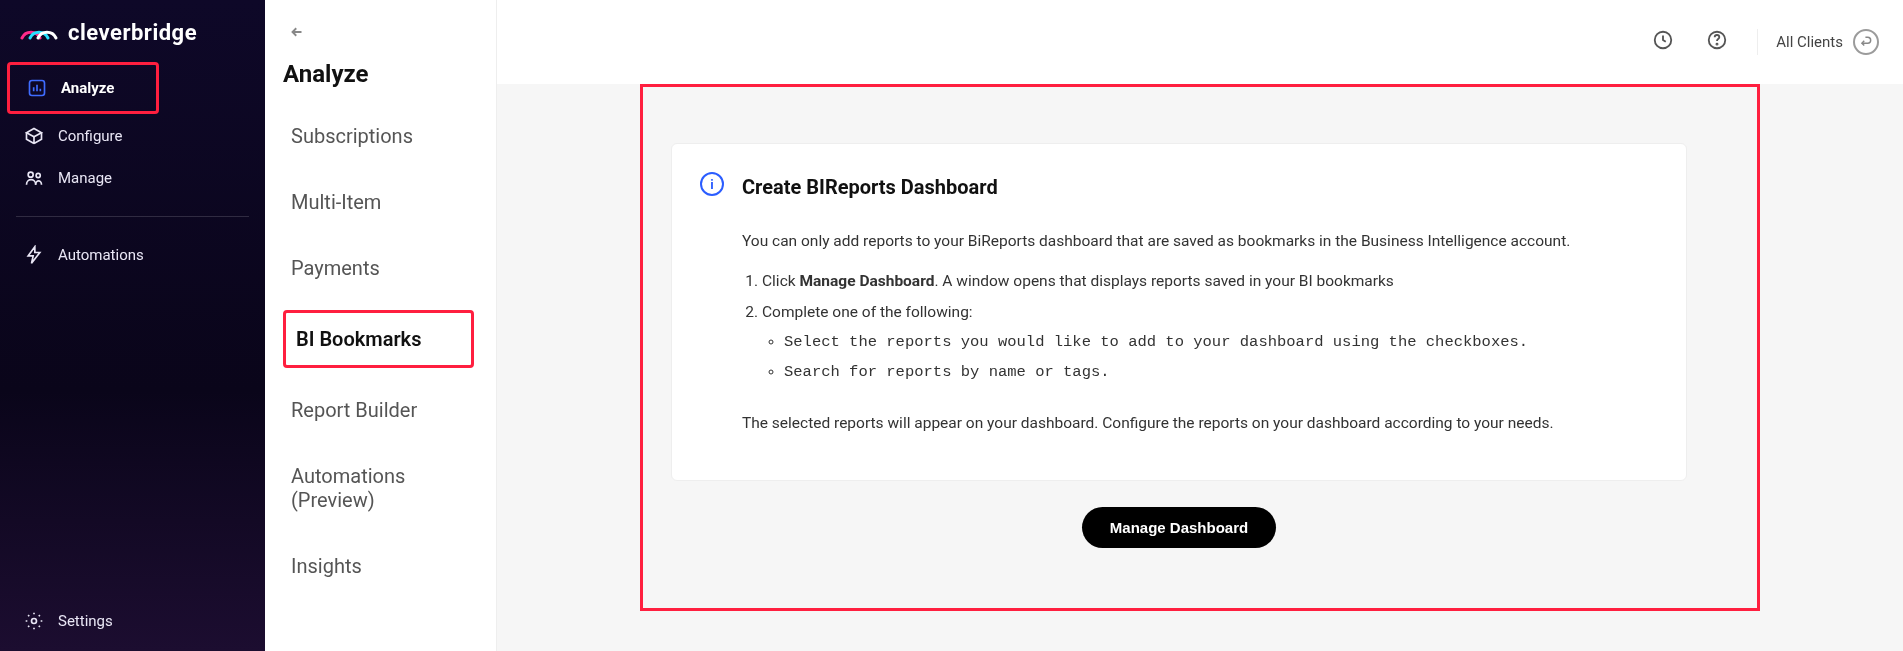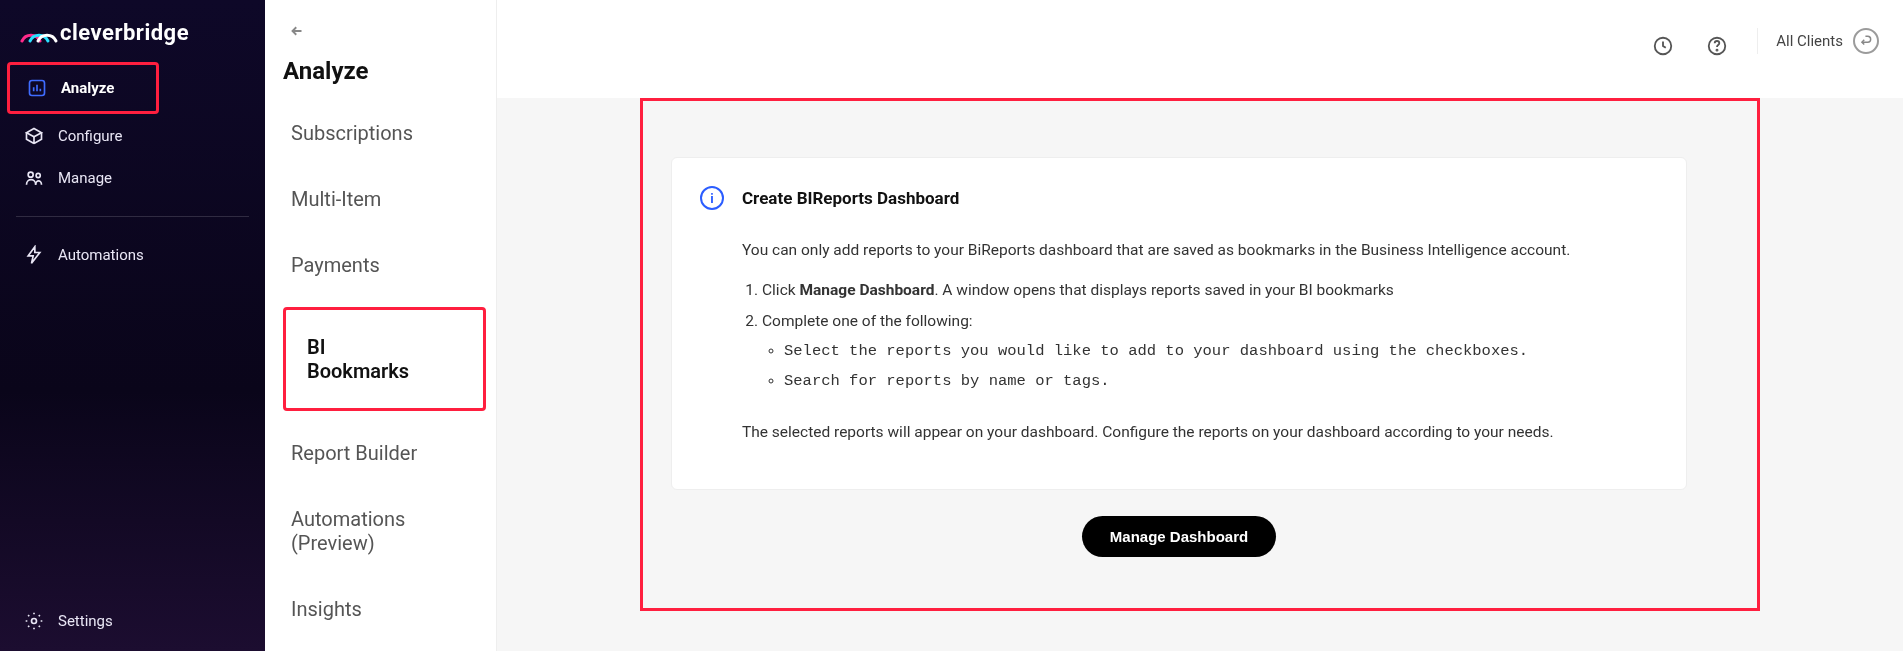--- a/index.html
+++ b/index.html
@@ -18,21 +18,22 @@
     width: 265px;
     background: #0a0618;
     background: linear-gradient(180deg, #0e0828 0%, #0a051a 60%, #1c0d30 100%);
     color: #fff;
     display: flex;
     flex-direction: column;
     padding: 20px 10px 10px 10px;
   }
   .brand {
     display: flex;
-    align-items: flex-end;
+    align-items: center;
+    gap: 8px;
     padding: 0 10px 20px 10px;
     font-size: 22px;
     font-weight: 700;
     letter-spacing: 0.5px;
   }
   .brand-arcs {
     width: 40px;
     height: 24px;
     position: relative;
     margin-top: -6px;
@@ -110,27 +111,26 @@
   }
 
   
   .main {
     flex: 1;
     display: flex;
     flex-direction: column;
     background: #fff;
   }
   .topbar {
-    height: 70px;
-    display: flex;
-    align-items: flex-start;
+    height: 84px;
+    display: flex;
+    align-items: center;
     justify-content: flex-end;
     gap: 14px;
     padding: 0 24px;
-    margin-top: 28px;
   }
   .icon-btn {
     width: 40px; height: 40px;
     border-radius: 8px;
     display: inline-flex; align-items: center; justify-content: center;
     color: #5a5a5a;
     cursor: pointer;
   }
   .clients-btn {
     display: inline-flex; align-items: center; gap: 10px;
@@ -166,21 +166,21 @@
     padding: 26px 28px 30px 28px;
     display: flex;
     gap: 18px;
   }
   .info-icon {
     width: 24px; height: 24px; border: 2px solid #2b5dff; border-radius: 50%;
     color: #2b5dff; display: inline-flex; align-items: center; justify-content: center;
     font-weight: 700; font-size: 13px; flex-shrink: 0; margin-top: 2px;
   }
   .info-body { color: #333; font-size: 15.5px; line-height: 1.7; }
-  .info-title { font-size: 17px; font-weight: 700; color: #111; }
+  .info-title { font-size: 20px; font-weight: 700; color: #111; }
   .info-body p { margin-bottom: 14px; margin-top: 24px; }
   .info-body ol { padding-left: 20px; margin-bottom: 14px; }
   .info-body ul { padding-left: 22px; list-style: circle; font-family: Liberation Mono, monospace; }
   .info-body li { margin: 4px 0; }
   .info-body strong { font-weight: 700; }
 
   .manage-btn {
     display: block;
     margin: 26px auto 0 auto;
     background: #000;
@@ -281,21 +281,21 @@
           <path d="M18 12 H6 M11 7 L6 12 L11 17"></path>
         </svg>
     </div>
     <h2 class="section-title">Analyze</h2>
 
     <div class="sub-nav">
       <div class="sub-item">Subscriptions</div>
       <div class="sub-item">Multi-Item</div>
       <div class="sub-item">Payments</div>
       <div class="sub-highlight-wrap">
-        <div class="sub-item selected" style="margin:11px">BI Bookmarks</div>
+        <div class="sub-item selected" style="margin:0">BI Bookmarks</div>
       </div>
       <div class="sub-item">Report Builder</div>
       <div class="sub-item">Automations (Preview)</div>
       <div class="sub-item">Insights</div>
     </div>
   </aside>
 
   <main class="main">
     <div class="topbar">
       <div class="icon-btn">

